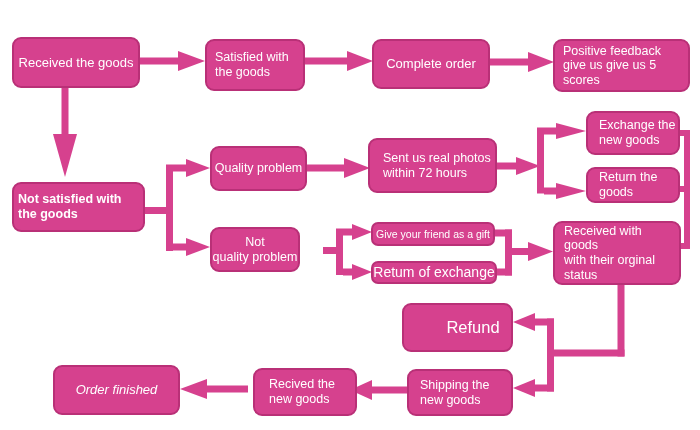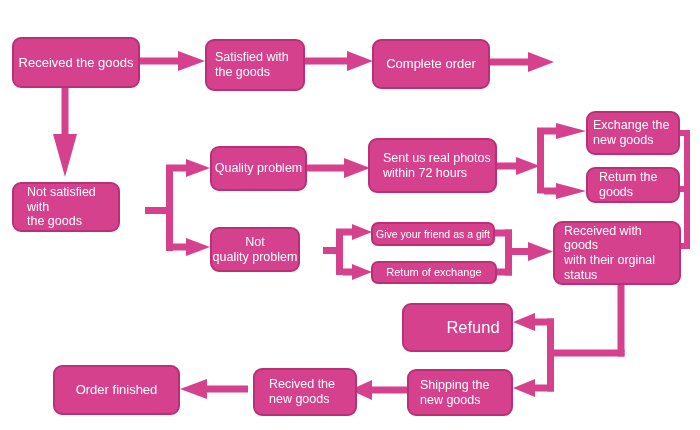--- a/index.html
+++ b/index.html
@@ -125,49 +125,52 @@
     </g>
   </svg>
 
   <div class="node center" style="left:12px;top:37px;width:128px;height:51px;font-size:13px;">Received the goods</div>
 
   <div class="node left" style="left:205px;top:39px;width:100px;height:52px;padding-left:8px;">Satisfied with
 the goods</div>
 
   <div class="node center" style="left:372px;top:39px;width:118px;height:50px;font-size:13px;">Complete order</div>
 
+  <div class="node left" style="left:553px;top:39px;width:137px;height:53px;padding-left:8px;">Positive feedback
+give us give us 5
+scores</div>
 
-  <div class="node left" style="left:12px;top:182px;width:108px;height:50px;padding-left:13px;">Not satisfied with
+  <div class="node left" style="left:12px;top:182px;width:133px;height:50px;padding-left:4px;font-weight:bold;">Not satisfied with
 the goods</div>
 
   <div class="node center" style="left:210px;top:146px;width:97px;height:45px;">Quality problem</div>
 
   <div class="node center" style="left:210px;top:227px;width:90px;height:45px;">Not
 quality problem</div>
 
   <div class="node left" style="left:368px;top:138px;width:129px;height:55px;padding-left:13px;">Sent us real photos
 within 72 hours</div>
 
-  <div class="node left" style="left:586px;top:111px;width:94px;height:44px;padding-left:5px;">Exchange the
+  <div class="node left" style="left:586px;top:111px;width:94px;height:44px;padding-left:11px;">Exchange the
 new goods</div>
 
   <div class="node left" style="left:586px;top:167px;width:94px;height:36px;padding-left:11px;">Return the
 goods</div>
 
   <div class="node left" style="left:553px;top:221px;width:128px;height:64px;padding-left:9px;">Received with goods
 with their orginal
 status</div>
 
   <div class="node center" style="left:371px;top:222px;width:124px;height:24px;font-size:10.5px;border-radius:7px;">Give your friend as a gift</div>
 
-  <div class="node center" style="left:371px;top:261px;width:126px;height:23px;font-size:11px;border-radius:7px;">Retum of exchange</div>
+  <div class="node center" style="left:371px;top:261px;width:126px;height:23px;font-size:14px;border-radius:7px;">Retum of exchange</div>
 
   <div class="node center" style="left:402px;top:303px;width:111px;height:49px;font-size:16.5px;padding-left:31px;">Refund</div>
 
   <div class="node left" style="left:407px;top:369px;width:106px;height:47px;padding-left:11px;">Shipping the
 new goods</div>
 
   <div class="node left" style="left:247px;top:368px;width:104px;height:48px;padding-left:14px;margin-left:6px;">Recived the
 new goods</div>
 
-  <div class="node center" style="left:53px;top:365px;width:127px;height:50px;font-size:13px;">Order finished</div>
+  <div class="node center" style="left:53px;top:365px;width:127px;height:50px;font-size:13px;font-style:italic;">Order finished</div>
 
 </div>
 
 </body></html>

